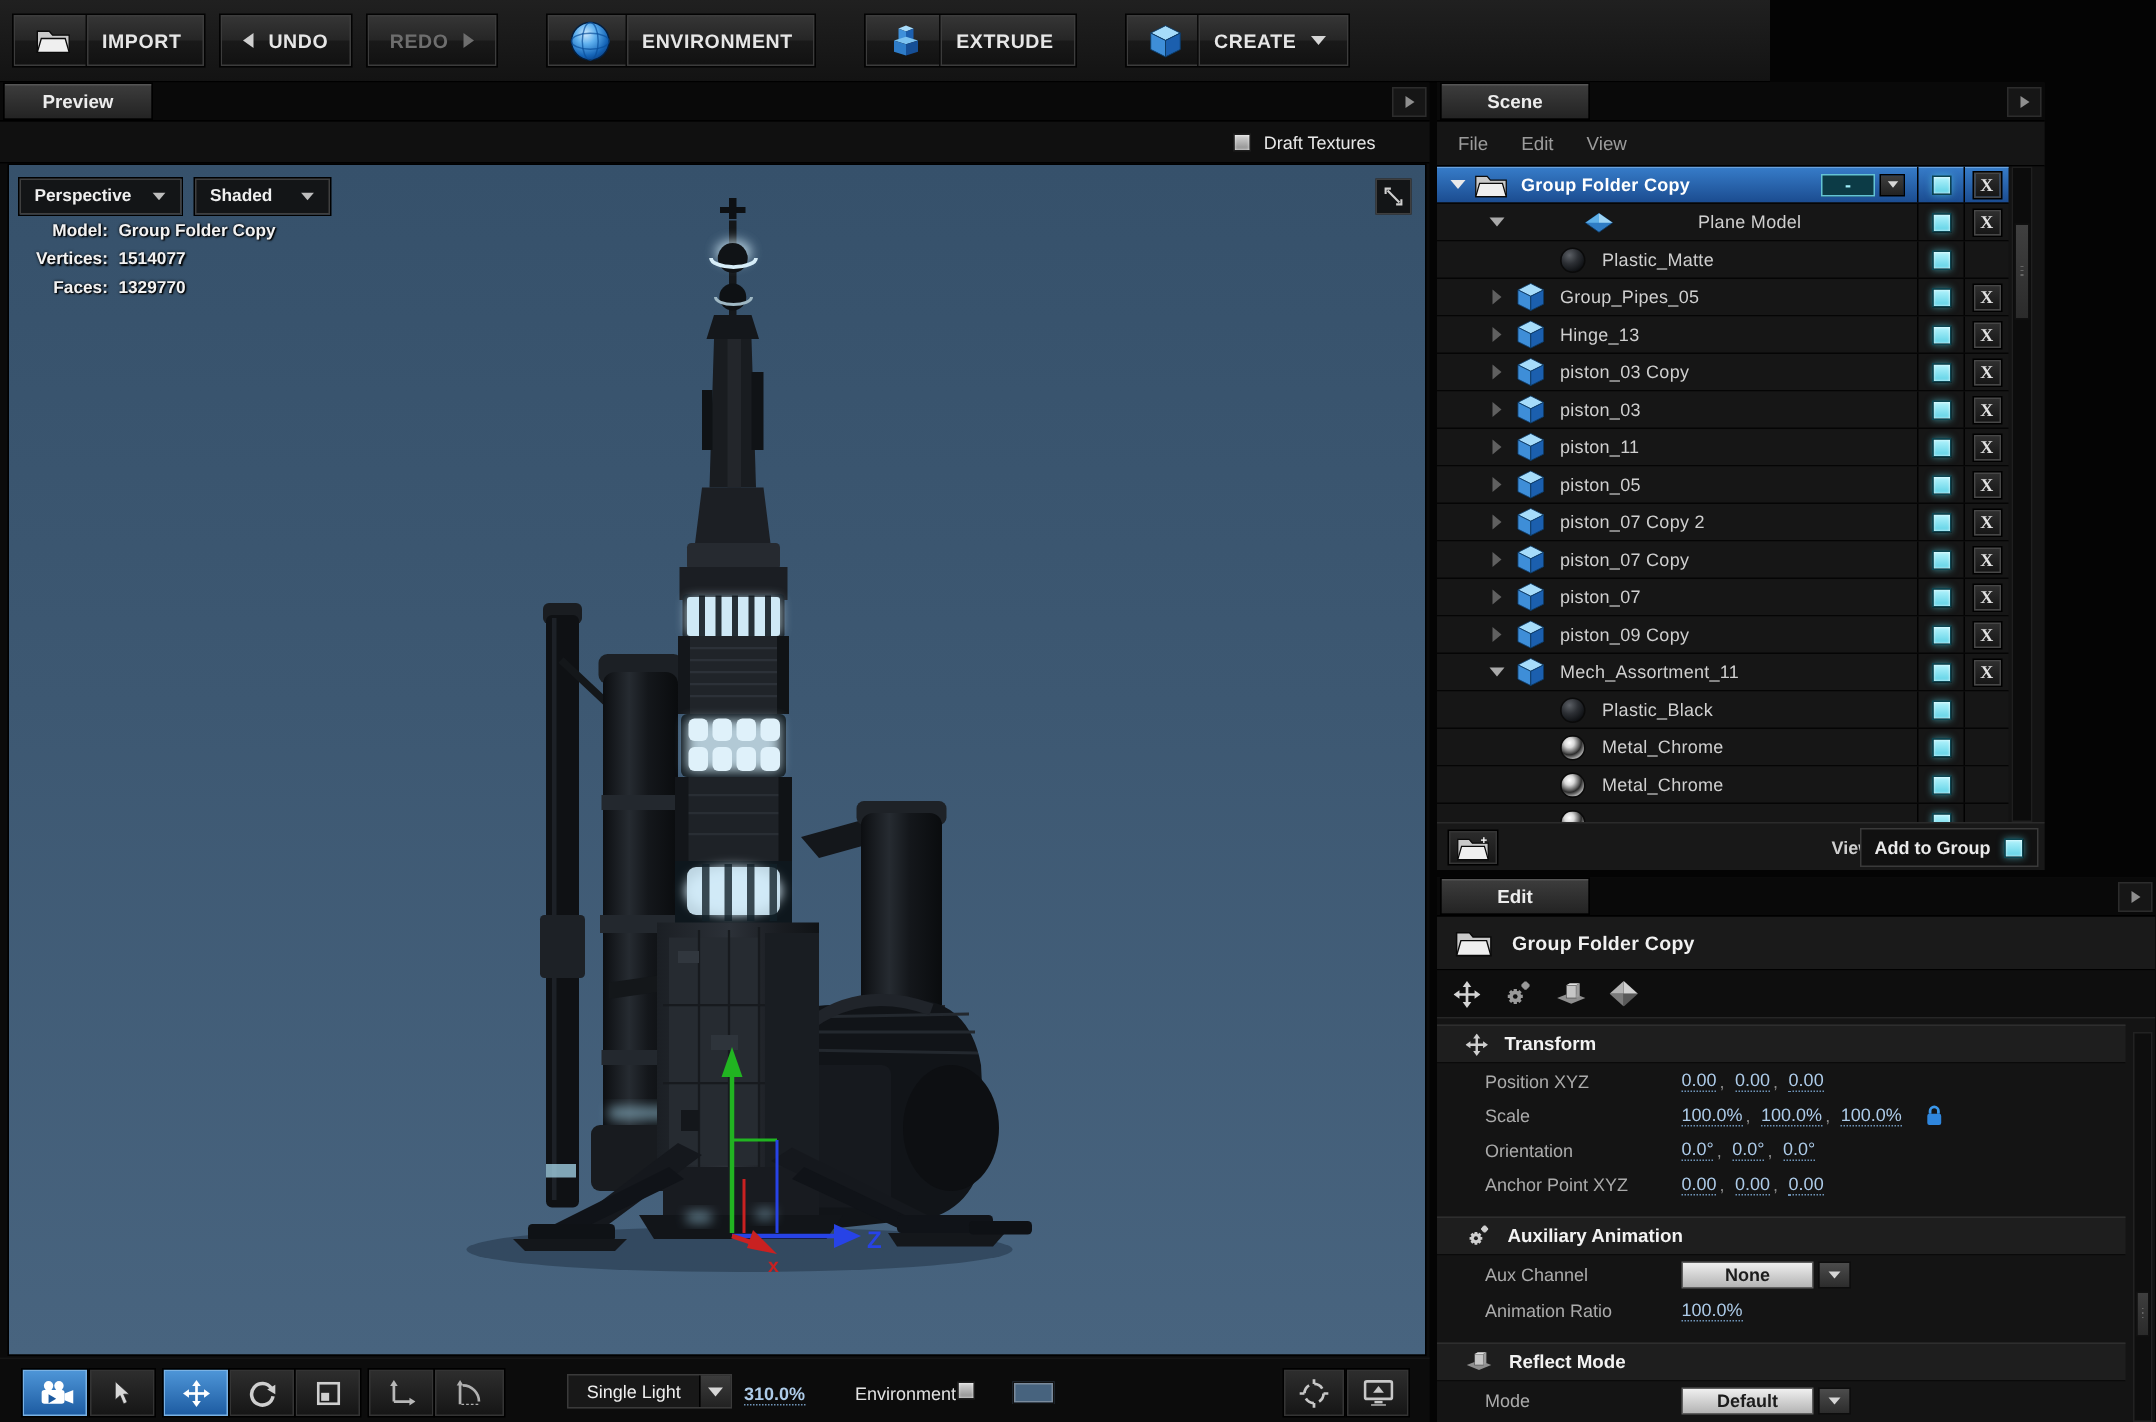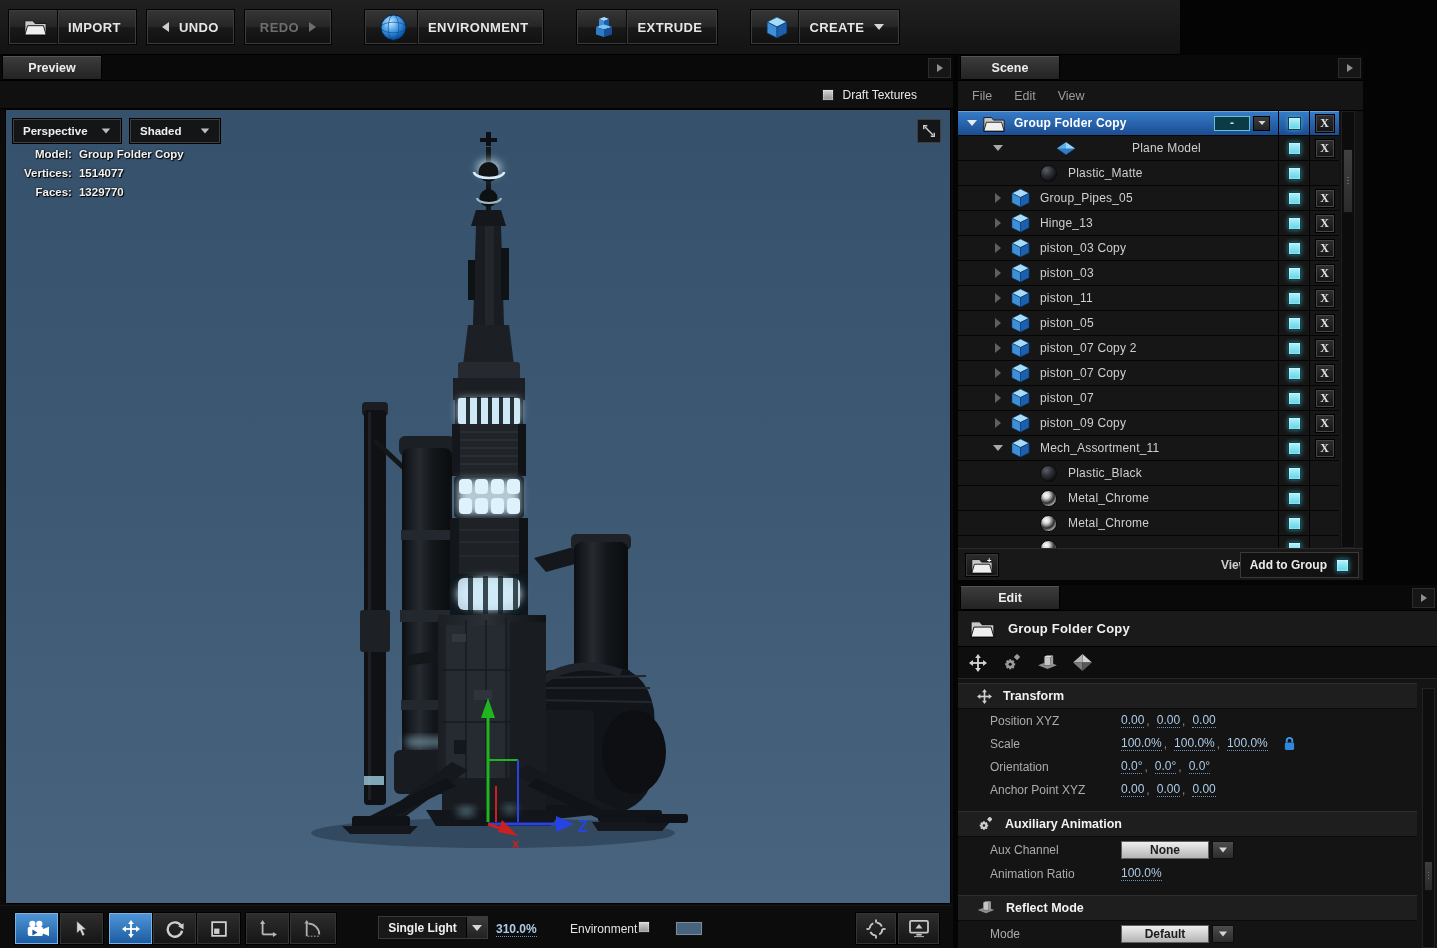--- a/index.html
+++ b/index.html
@@ -55,21 +55,21 @@
   .model-info .lab { text-align:right; }
 
   
   .bottombar { position:absolute; left:0; top:850px; width:953px; height:43px; background:#0c0c0c; border-top:1px solid #151515; }
   .bb-btn { position:absolute; top:6px; width:45px; height:33px;
     background:linear-gradient(#2e2e2e,#151515); border:1px solid #000; box-shadow:inset 0 0 0 1px #343434;
     display:flex; align-items:center; justify-content:center; cursor:pointer; }
   .bb-btn.active { background:linear-gradient(#529ad0 0,#4f97d9 0,#1c5aa0 100%); box-shadow:inset 0 0 0 1px #7ab2e4; }
   .sl-dd { position:absolute; left:378px; top:10px; width:110px; height:23px; background:#181818;
     border:1px solid #3a3a3a; display:flex; align-items:center; cursor:pointer; }
-  .sl-label { flex:1; text-align:center; color:#efefef; font-size:12px; font-weight:bold; }
+  .sl-label { flex:1; text-align:center; color:#efefef; font-size:12px; font-weight:normal; }
   .sl-arrow { width:21px; align-self:stretch; background:linear-gradient(#3c3c3c,#222);
     border-left:1px solid #000; display:flex; align-items:center; justify-content:center; }
   .val-link { color:#adcbe8; text-decoration:none; border-bottom:1px dotted #6f94b8; cursor:pointer; }
   .bb-zoom { position:absolute; left:496px; top:16px; font-size:12px; font-weight:bold; }
   .bb-envlab { position:absolute; left:570px; top:16px; color:#e2e2e2; font-size:12px; }
   .bb-check { position:absolute; left:638px; top:15px; }
   .env-swatch { position:absolute; left:675px; top:15px; width:28px; height:15px; background:#47637e;
     border:1px solid #111; box-shadow:inset 0 0 0 1px #7b8b9c; cursor:pointer; }
 
   

